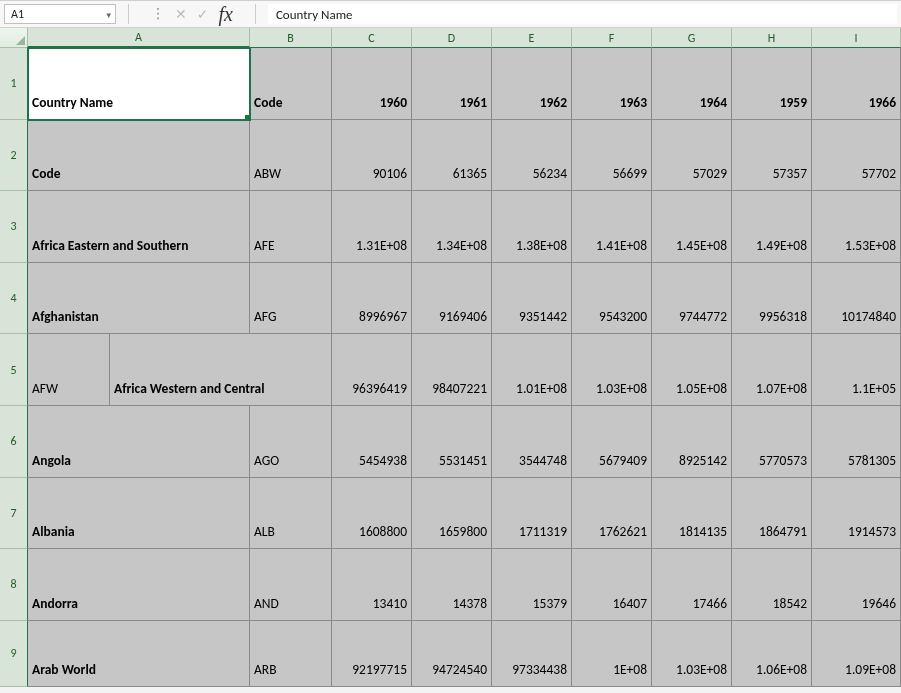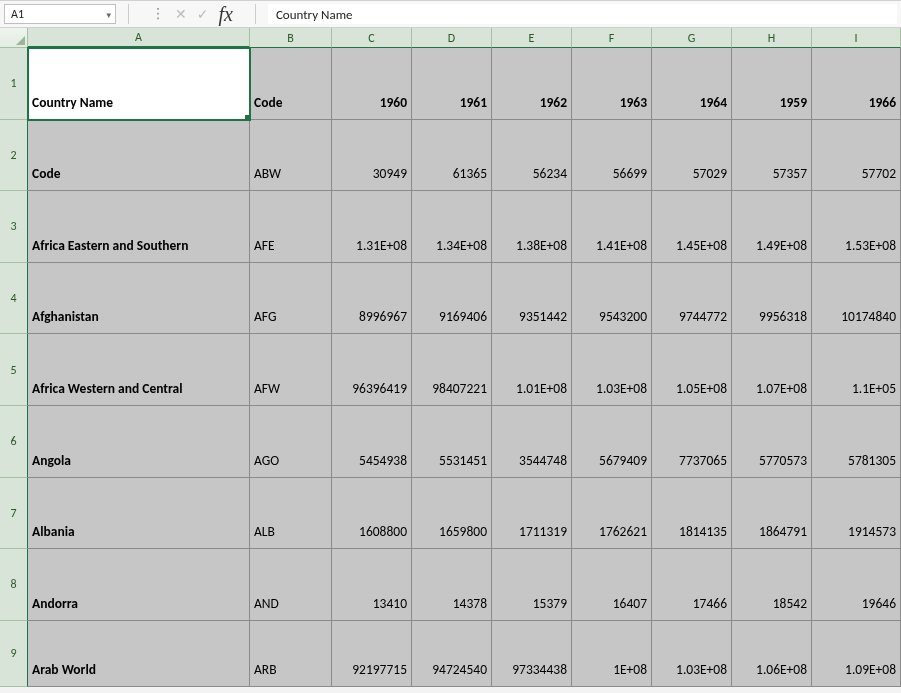--- a/index.html
+++ b/index.html
@@ -261,21 +261,21 @@
       <div class="cell F">1963</div>
       <div class="cell G">1964</div>
       <div class="cell H">1959</div>
       <div class="cell I">1966</div>
     </div>
 
     <div class="row">
       <div class="rh">2</div>
       <div class="cell A">Code</div>
       <div class="cell B">ABW</div>
-      <div class="cell C">30949</div>
+      <div class="cell C">90106</div>
       <div class="cell D">61365</div>
       <div class="cell E">56234</div>
       <div class="cell F">56699</div>
       <div class="cell G">57029</div>
       <div class="cell H">57357</div>
       <div class="cell I">57702</div>
     </div>
 
     <div class="row">
       <div class="rh">3</div>
@@ -298,40 +298,40 @@
       <div class="cell D">9169406</div>
       <div class="cell E">9351442</div>
       <div class="cell F">9543200</div>
       <div class="cell G">9744772</div>
       <div class="cell H">9956318</div>
       <div class="cell I">10174840</div>
     </div>
 
     <div class="row">
       <div class="rh">5</div>
+      <div class="cell B">AFW</div>
       <div class="cell A">Africa Western and Central</div>
-      <div class="cell B">AFW</div>
       <div class="cell C">96396419</div>
       <div class="cell D">98407221</div>
       <div class="cell E">1.01E+08</div>
       <div class="cell F">1.03E+08</div>
       <div class="cell G">1.05E+08</div>
       <div class="cell H">1.07E+08</div>
       <div class="cell I">1.1E+05</div>
     </div>
 
     <div class="row">
       <div class="rh">6</div>
       <div class="cell A">Angola</div>
       <div class="cell B">AGO</div>
       <div class="cell C">5454938</div>
       <div class="cell D">5531451</div>
       <div class="cell E">3544748</div>
       <div class="cell F">5679409</div>
-      <div class="cell G">7737065</div>
+      <div class="cell G">8925142</div>
       <div class="cell H">5770573</div>
       <div class="cell I">5781305</div>
     </div>
 
     <div class="row">
       <div class="rh">7</div>
       <div class="cell A">Albania</div>
       <div class="cell B">ALB</div>
       <div class="cell C">1608800</div>
       <div class="cell D">1659800</div>

